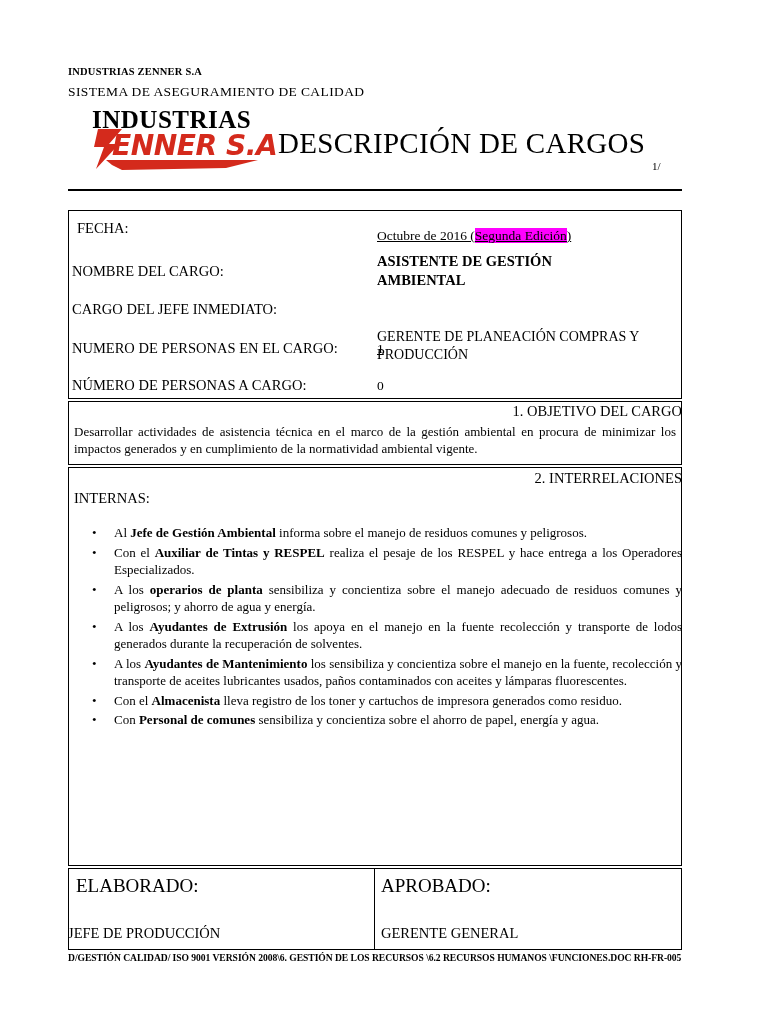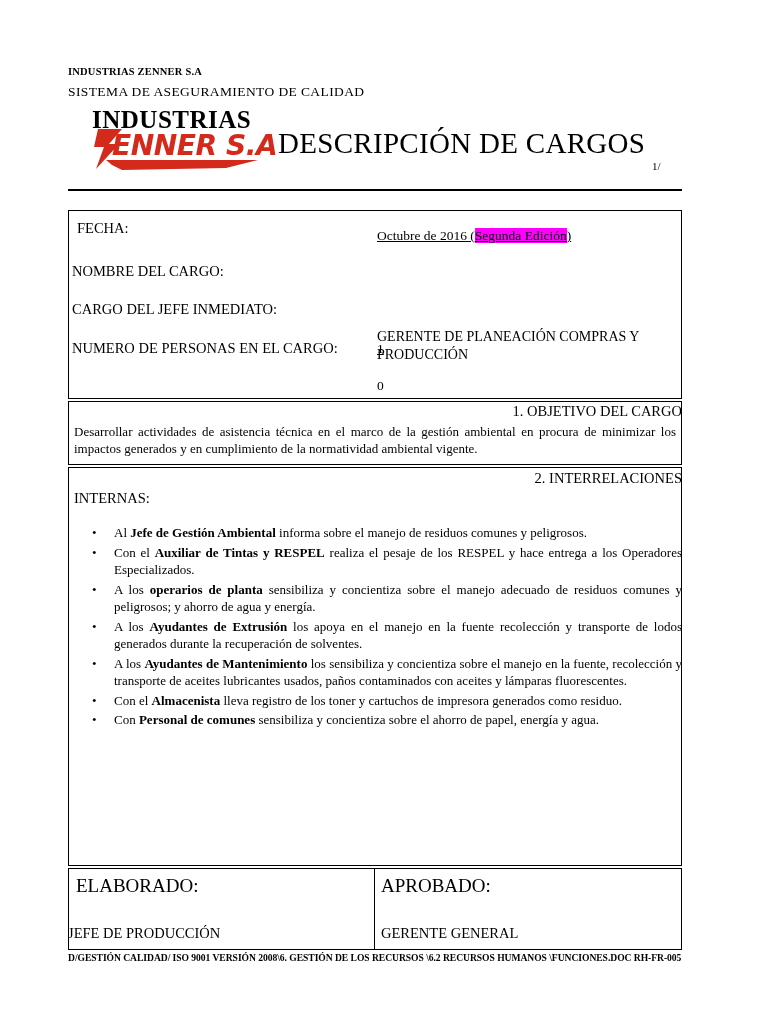--- a/index.html
+++ b/index.html
@@ -237,27 +237,29 @@
   <div class="doc-title">DESCRIPCIÓN DE CARGOS</div>
   <div class="page-num">1/</div>
   <div class="rule"></div>
 
   <div class="box" id="box-ident"></div>
 
   <div class="ident-label" style="left:77px; top:220px;">FECHA:</div>
   <div class="ident-value v-date" style="top:228px;"><span>Octubre de 2016 (</span><span class="hl">Segunda  Edición</span><span>)</span></div>
 
   <div class="ident-label" style="left:72px; top:263px;">NOMBRE DEL CARGO:</div>
+  <div class="ident-value v-strong" style="top:252px;">ASISTENTE DE GESTIÓN AMBIENTAL</div>
 
   <div class="ident-label" style="left:72px; top:301px;">CARGO DEL JEFE INMEDIATO:</div>
   <div class="ident-value v-plain" style="top:292px;margin-top:36px;">GERENTE DE PLANEACIÓN COMPRAS Y PRODUCCIÓN</div>
 
   <div class="ident-label" style="left:72px; top:340px;">NUMERO DE PERSONAS EN EL CARGO:</div>
   <div class="ident-value v-underline" style="top:341px;">1</div>
 
+  <div class="ident-label" style="left:72px; top:377px;">NÚMERO DE PERSONAS A CARGO:</div>
   <div class="ident-value" style="top:378px;">0</div>
 
   <div class="box" id="box-obj"></div>
   <div class="sec-head" style="left:68px; top:403px;">1.   OBJETIVO DEL CARGO</div>
   <div class="obj-text" style="top:423px;">Desarrollar actividades de asistencia técnica en el marco de la gestión ambiental en procura de minimizar los impactos generados y en cumplimiento de la normatividad ambiental vigente.</div>
 
   <div class="box" id="box-inter"></div>
   <div class="sec-head" style="left:68px; top:470px;">2. INTERRELACIONES</div>
   <div class="internas">INTERNAS:</div>
 

